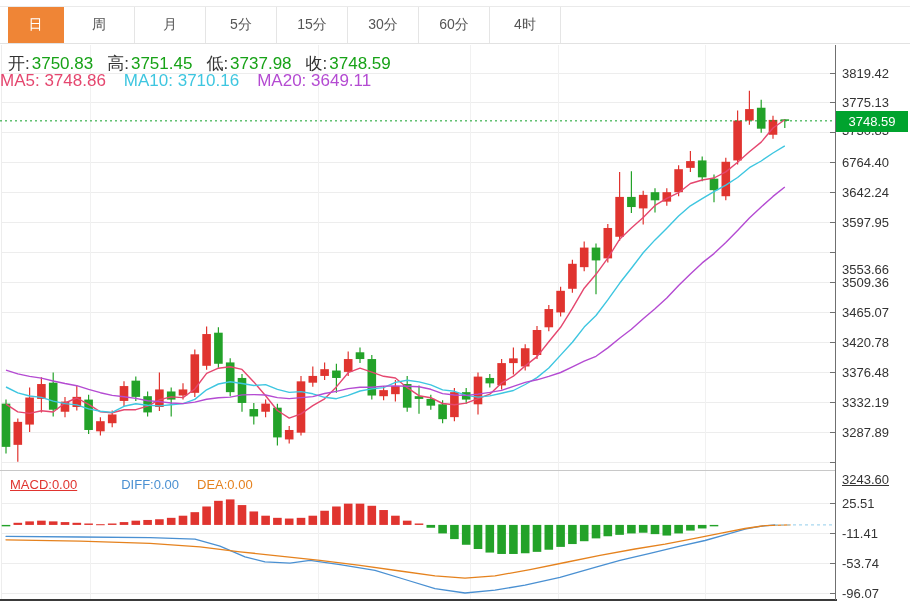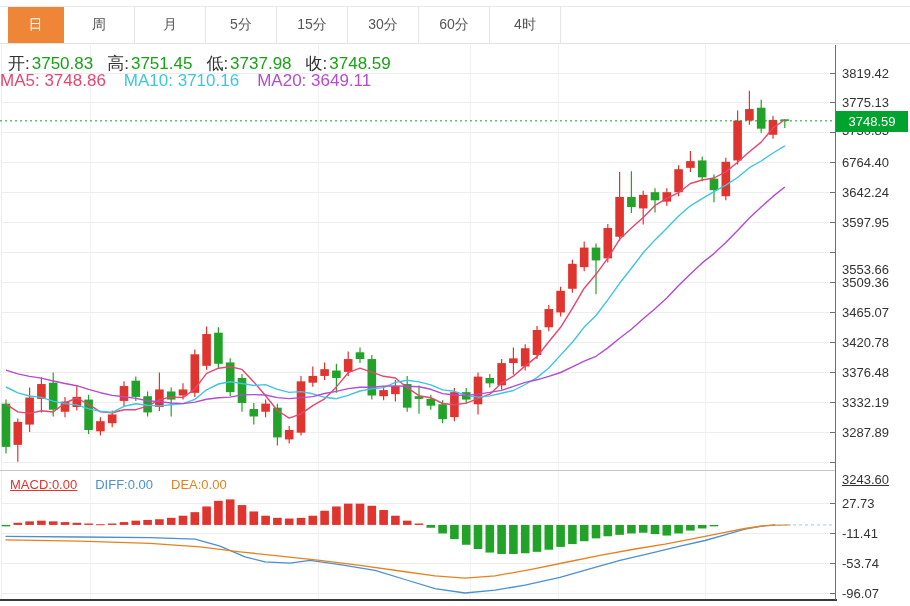--- a/index.html
+++ b/index.html
@@ -14,21 +14,21 @@
   .tab.active{width:55px;background:#ef8536;color:#fff;border-right:1px solid #ef8536;}
   .info1{position:absolute;left:8px;top:52px;z-index:6;font-size:17px;white-space:nowrap;}
   .info1 .lbl{color:#333;}
   .info1 .val{color:#17a217;margin:0 14px 0 2px;}
   .info2{position:absolute;left:0;top:71px;z-index:6;font-size:17px;white-space:nowrap;}
   .info2 .ma5{color:#e5476f;margin-right:18px;}
   .info2 .ma10{color:#3ec6e0;margin-right:18px;}
   .info2 .ma20{color:#b44bd2;}
   .macd-header{position:absolute;left:10px;top:477px;z-index:6;font-size:13px;white-space:nowrap;}
   .macd-header .m{color:#e0342f;margin-right:18px;text-decoration:underline;}
-  .macd-header .d{color:#4a90d2;margin-right:18px;}
+  .macd-header .d{color:#4a90d2;margin-right:18px;margin-left:26px;}
   .macd-header .e{color:#e5821e;}
   .ytick{position:absolute;left:842px;font-size:13px;color:#333;z-index:3;line-height:15px;}
   .badge{position:absolute;left:836px;top:111px;width:72px;height:21px;background:#00a32e;
          color:#fff;font-size:13px;display:flex;align-items:center;justify-content:center;z-index:6;}
 </style>
 </head>
 <body>
 
 <div class="app">
   <svg class="chart-svg" id="chart-svg" width="910" height="606">
@@ -320,20 +320,20 @@
       <div class="ytick" style="top: 185.195px;">3642.24</div>
       <div class="ytick" style="top: 215.116px;">3597.95</div>
       <div class="ytick" style="top: 262px;">3553.66</div>
       <div class="ytick" style="top: 274.964px;">3509.36</div>
       <div class="ytick" style="top: 304.884px;">3465.07</div>
       <div class="ytick" style="top: 334.805px;">3420.78</div>
       <div class="ytick" style="top: 364.732px;">3376.48</div>
       <div class="ytick" style="top: 394.652px;">3332.19</div>
       <div class="ytick" style="top: 424.58px;">3287.89</div>
       <div class="ytick" style="top: 472px; text-decoration: underline;">3243.60</div>
-      <div class="ytick" style="top: 495.5px;">27.73</div>
+      <div class="ytick" style="top: 495.5px;">25.51</div>
       <div class="ytick" style="top: 525.505px;">-11.41</div>
       <div class="ytick" style="top: 555.502px;">-53.74</div>
       <div class="ytick" style="top: 585.5px;">-96.07</div>
     </div>
 
   <div class="badge">3748.59</div>
 </div>
 
 </body></html>

